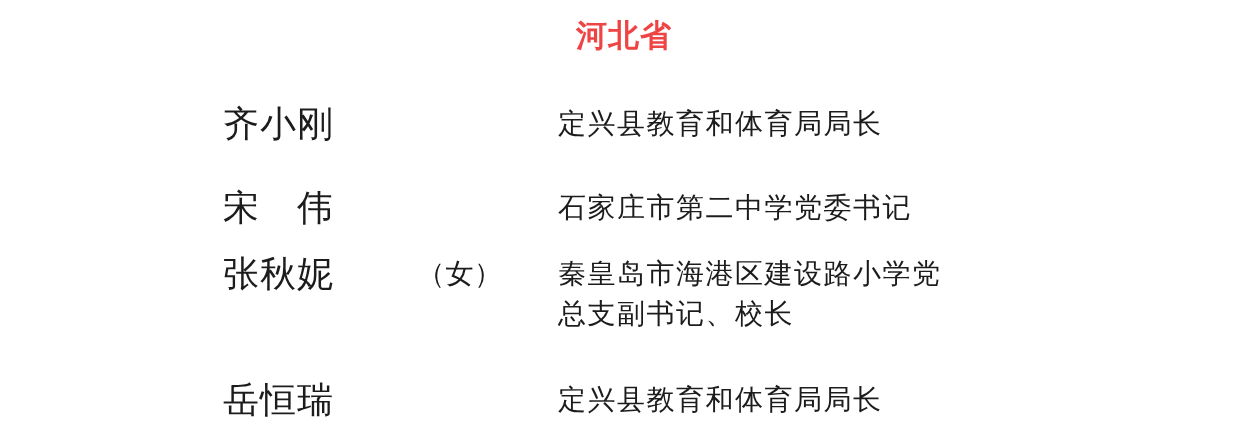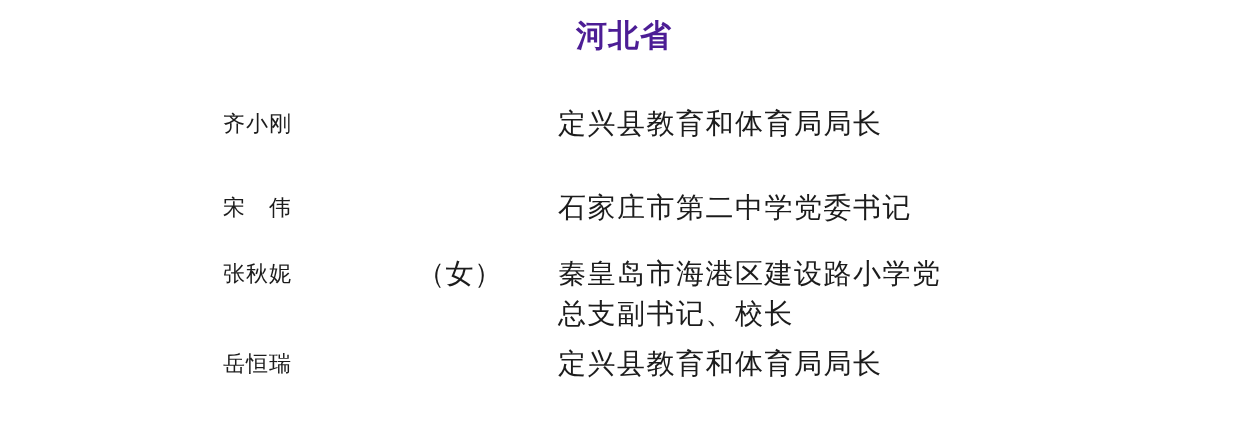--- a/index.html
+++ b/index.html
@@ -24,32 +24,32 @@
     position: absolute;
     top: 16px;
     left: 0;
     width: 1248px;
     text-align: center;
     font-family: "Liberation Sans", "DejaVu Sans", sans-serif;
     font-weight: 700;
     font-size: 31px;
     line-height: 40px;
     letter-spacing: 1px;
-    color: #4c1d95;
+    color: #ef4444;
   }
   .row {
     position: absolute;
     left: 0;
     width: 100%;
     height: 40px;
   }
   .row .name {
     position: absolute;
     left: 223px;
-    font-size: 22px;
+    font-size: 36px;
     line-height: 40px;
     letter-spacing: 1px;
     white-space: pre;
   }
   .row .gender {
     position: absolute;
     left: 417px;
     font-size: 28px;
     line-height: 40px;
     letter-spacing: 0.5px;
@@ -59,21 +59,21 @@
     position: absolute;
     left: 558px;
     width: 396px;
     font-size: 28px;
     line-height: 40px;
     letter-spacing: 1.5px;
   }
   .row-1 { top: 104px; }
   .row-2 { top: 188px; }
   .row-3 { top: 254px; }
-  .row-4 { top: 344px; }
+  .row-4 { top: 380px; }
 </style>
 </head>
 <body>
 
 <div class="page">
 
   <div class="title">河北省</div>
 
   <div class="row row-1">
     <span class="name">齐小刚</span>

